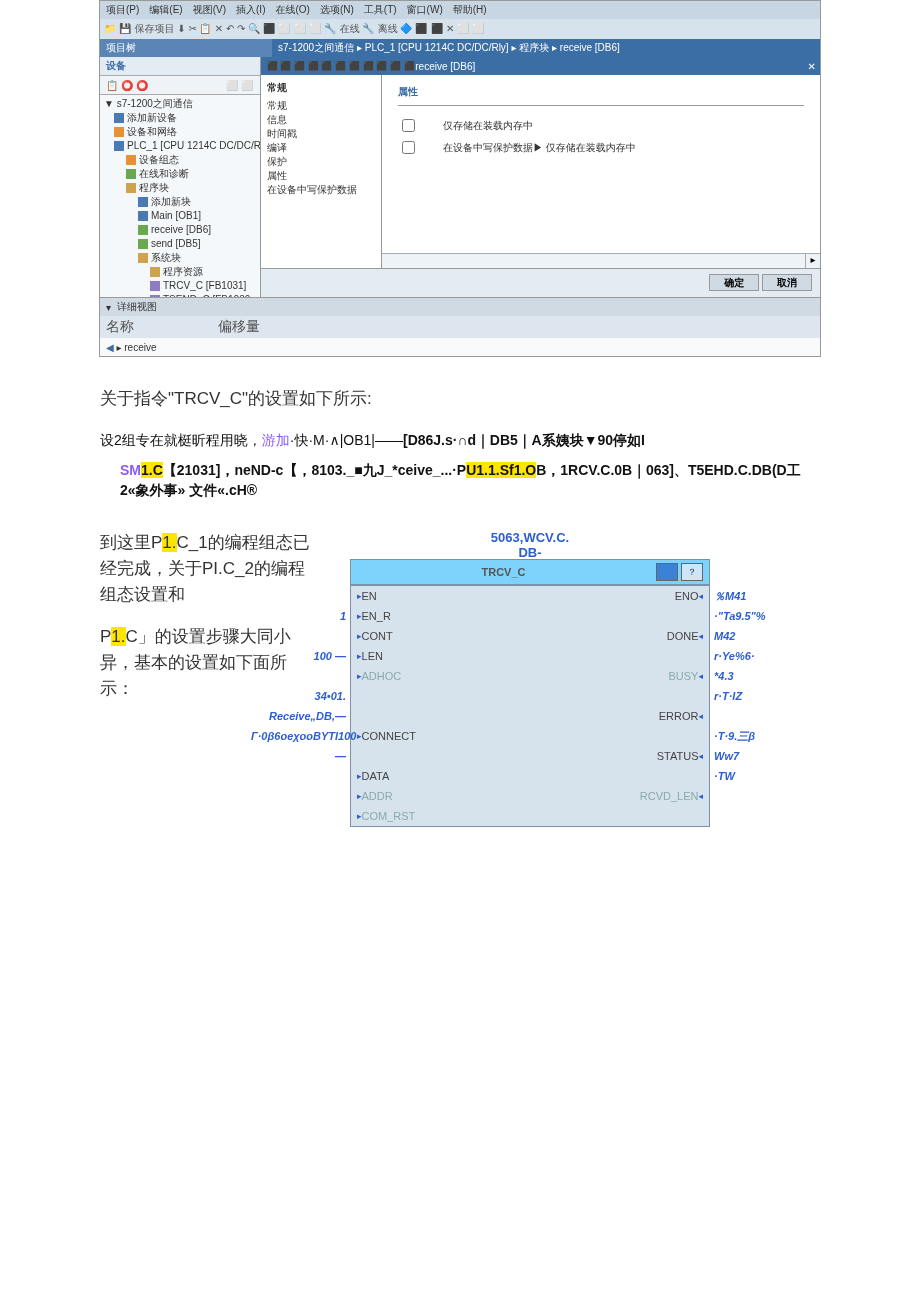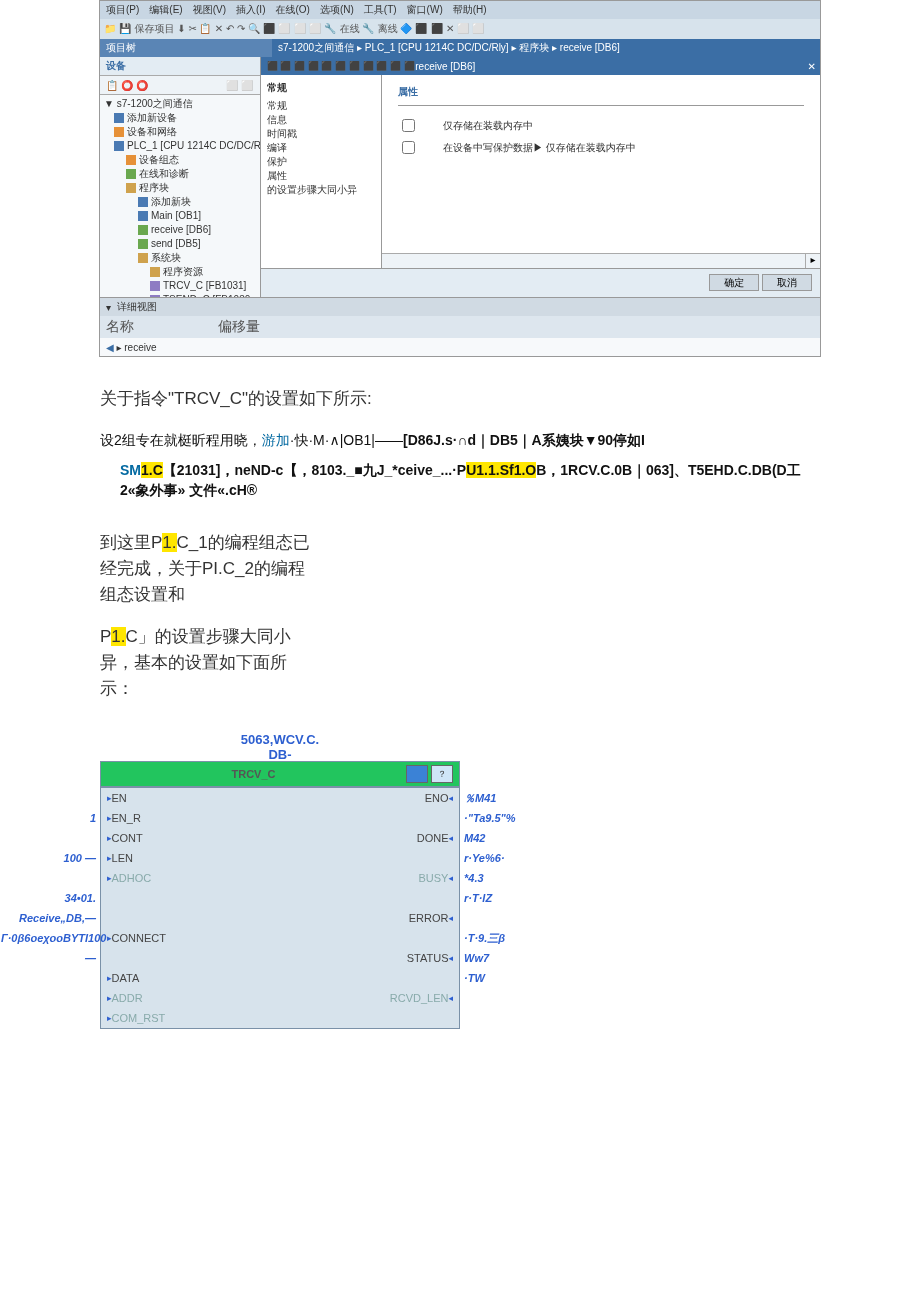--- a/index.html
+++ b/index.html
@@ -31,41 +31,41 @@
   .center-tab .close { position:absolute; right:4px; color:#fff; cursor:pointer; }
   .center-body { flex:1; padding:6px; font-size:10px; color:#333; }
   .center-body .hdr { font-weight:bold; margin-bottom:4px; }
   .center-body div { line-height:14px; }
   .right-panel { flex:1; background:#fff; display:flex; flex-direction:column; }
   .right-body { flex:1; padding:10px 16px; font-size:10px; }
   .right-body .label { font-weight:bold; color:#3b6ea5; margin-bottom:6px; }
   .right-body .line { border-bottom:1px solid #999; margin-bottom:10px; }
   .right-body .opt { display:flex; align-items:center; margin:3px 0; color:#333;gap:24px; }
   .right-body .opt input { margin-right:4px; }
-  .lower-bar { height:28px; background:#e3ecf3; border-top:1px solid #999; display:flex; align-items:center; justify-content:space-between; padding:0 8px; }
+  .lower-bar { height:28px; background:#e3ecf3; border-top:1px solid #999; display:flex; align-items:center; justify-content:space-between; padding:0 8px;font-weight:bold; }
   .lower-bar .btn { background:#d0dae3; border:1px solid #999; padding:2px 14px; font-size:10px; }
   .footer-panel { background:#eef3f7; border-top:1px solid #999; }
   .footer-header { background:#d0dae3; padding:2px 6px; font-size:10px; color:#333; display:flex; align-items:center; gap:6px; }
   .footer-cols { display:flex; background:#dde6ee; font-size:14px; color:#555; }
   .footer-cols div { padding:2px 6px; }
   .footer-row { display:flex; font-size:10px; padding:2px 6px; color:#333; background:#f7f9fb; height:14px; align-items:center; }
 
   
   .text-block { margin:30px 100px 20px; font-size:17px; color:#333; }
   .para { margin:10px 100px; font-size:14px; line-height:20px; color:#111; }
-  .blue { color:#0369a1; }
+  .blue { color:#8b5cf6; }
   .hl { background:#ffe600; }
   .bold { font-weight:bold; }
 
   
-  .diagram-wrap { display:flex; gap:30px; margin:30px 100px 0; align-items:flex-start;flex-direction:column; }
+  .diagram-wrap { display:flex; gap:30px; margin:30px 100px 0; align-items:flex-start; }
   .left-text { width:220px; font-size:17px; line-height:26px; color:#333; }
   .diagram { width:360px; font-size:11px; position:relative; }
   .dg-title { text-align:center; color:#2d5fd0; font-weight:bold; font-size:13px; }
-  .dg-tabrow { display:flex; align-items:center; height:24px; background:#22c55e; border:1px solid #7a91a8; margin-top:-1px; }
+  .dg-tabrow { display:flex; align-items:center; height:24px; background:#7dd3fc; border:1px solid #7a91a8; margin-top:-1px; }
   .dg-tabrow .tab { flex:1; text-align:center; color:#555; font-weight:bold; }
   .dg-tabrow .chip { width:20px; height:16px; background:#3b82d6; border:1px solid #666; margin-right:3px; }
   .dg-tabrow .chip2 { width:20px; height:16px; background:#cfe5f8; border:1px solid #666; margin-right:6px; display:flex; align-items:center; justify-content:center; font-size:9px; color:#333; }
   .dg-block { border:1px solid #7a91a8; background:#d7e3ec; position:relative; }
   .dg-row { display:flex; justify-content:space-between; align-items:center; height:20px; padding:0 6px; }
   .dg-row .l { text-align:right; color:#444; }
   .dg-row .r { text-align:right; color:#444; }
   .dg-row.gray .l, .dg-row.gray .r { color:#8aa; }
   .dg-inputs { position:absolute; left:-100px; top:0; width:95px; font-size:11px; text-align:right; }
   .dg-inputs div { height:20px; line-height:20px; }
@@ -130,21 +130,21 @@
         <div style="flex:1;display:flex">
           <div class="center-panel">
             <div class="center-body">
               <div class="hdr">常规</div>
               <div>常规</div>
               <div>信息</div>
               <div>时间戳</div>
               <div>编译</div>
               <div>保护</div>
               <div>属性</div>
-              <div>的设置步骤大同小异</div>
+              <div>在设备中写保护数据</div>
             </div>
           </div>
           <div class="right-panel">
             <div class="right-body">
               <div class="label">属性</div>
               <div class="line"></div>
               <div class="opt">
                   <input type="checkbox" style="">
                   <span>仅存储在装载内存中</span>
                 </div>

